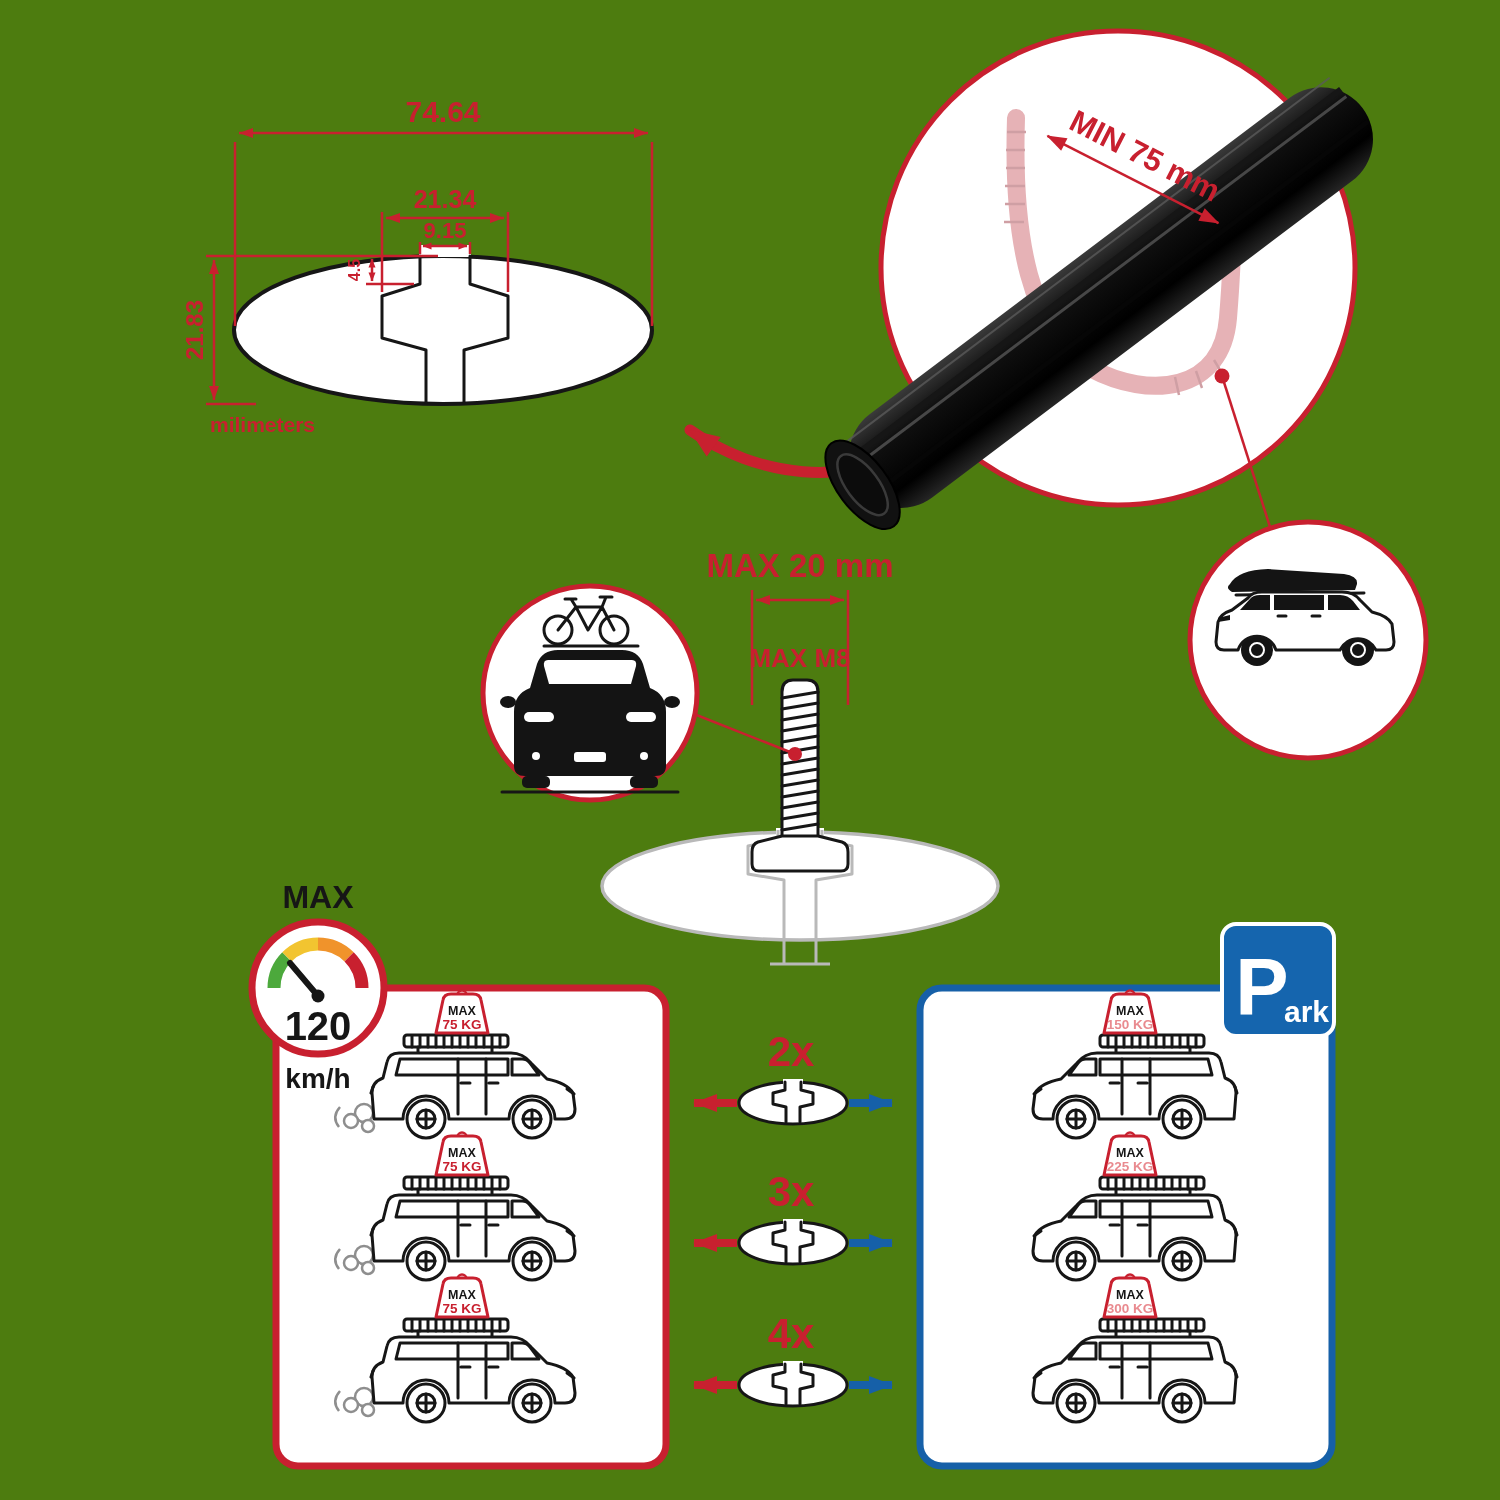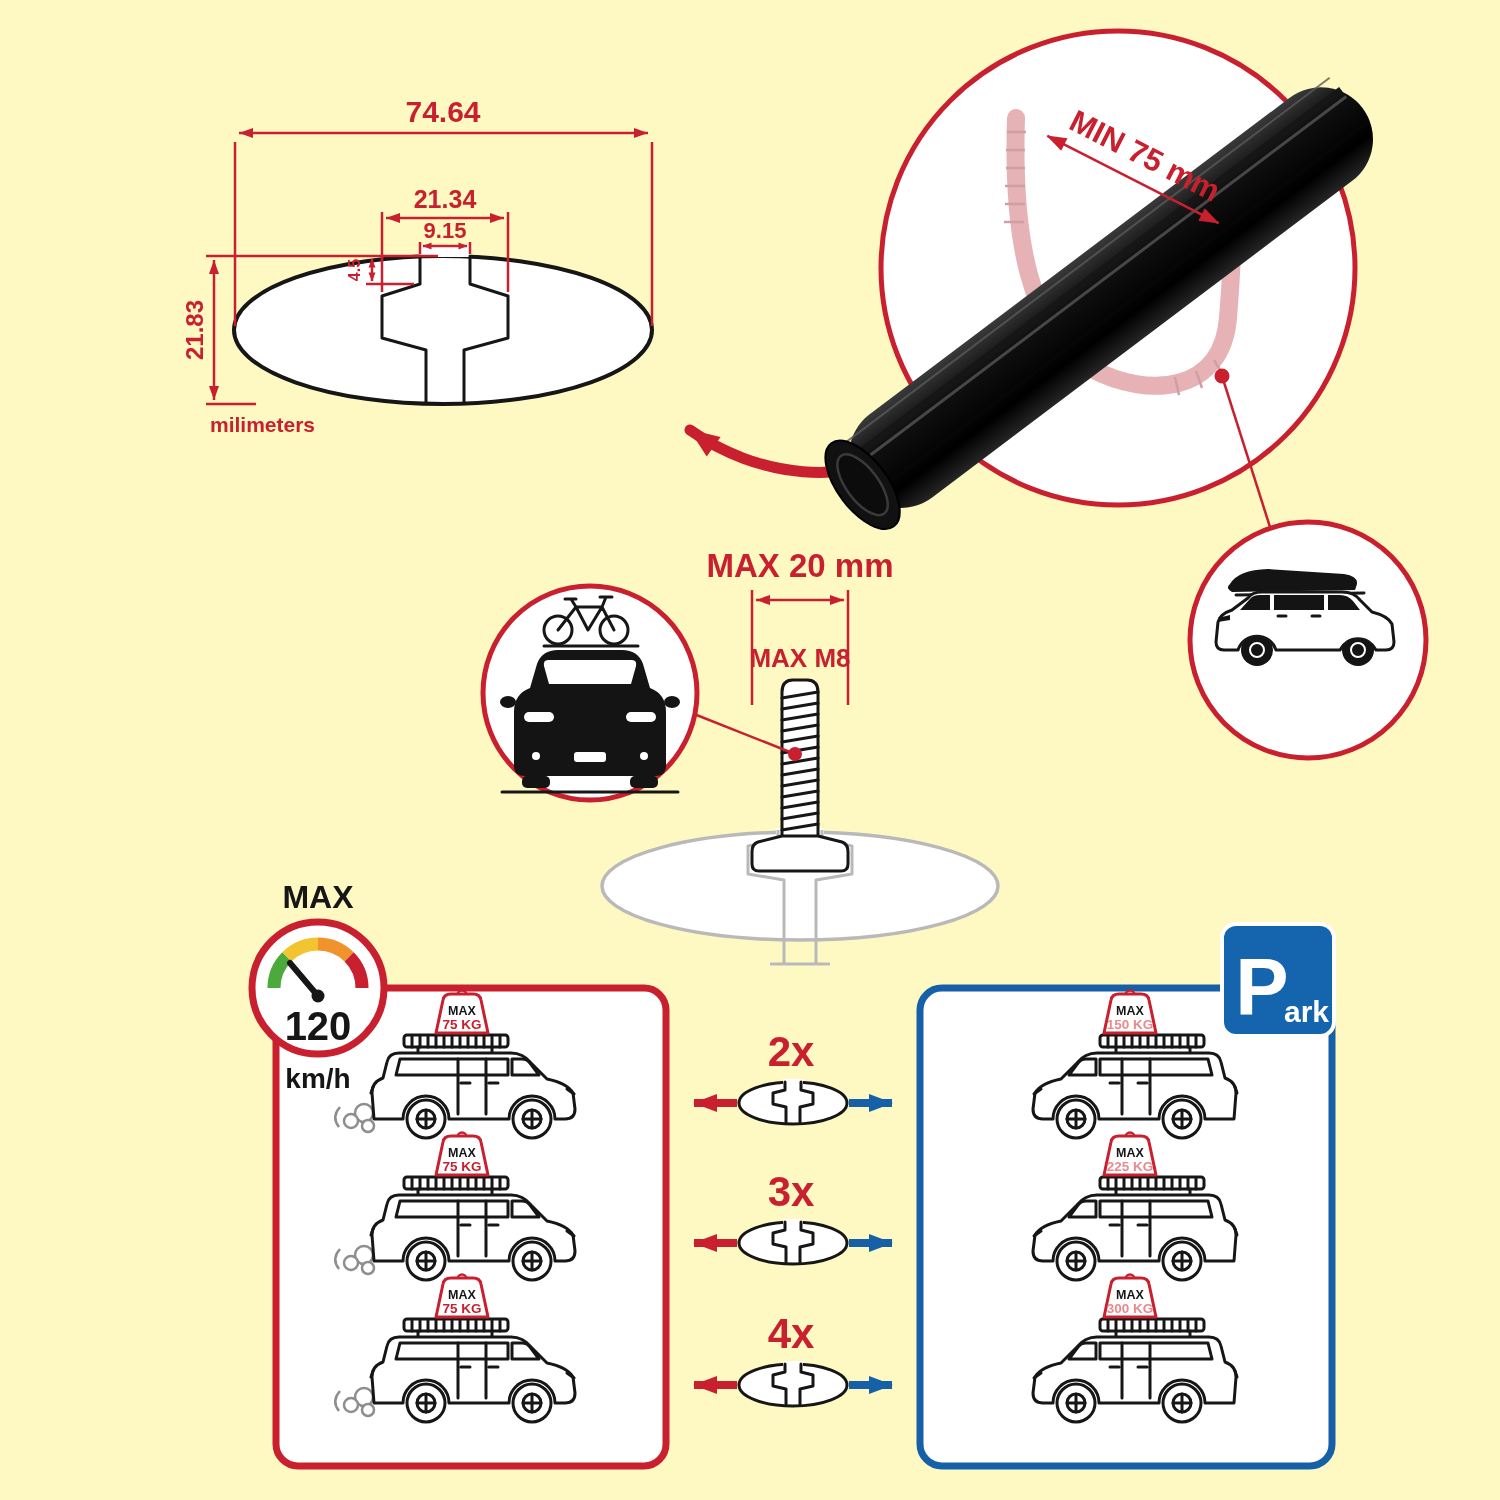--- a/index.html
+++ b/index.html
@@ -1,16 +1,16 @@
 <!DOCTYPE html>
 <html style="--red: #C8202F; --red_soft: #E98A8F; --blue: #1660A8; --sign_blue: #1565AE; --ghost_gray: #B9B9B9; --ghost_pink: #E6B2B6; --gauge_green: #4CA93C; --gauge_yellow: #F2C430; --gauge_orange: #F0932B;"><head>
 <meta charset="utf-8">
 <style>
   html,body{margin:0;padding:0;background:#fff;}
-  .canvas{width:1500px;height:1500px;position:relative;background:#fef9c3;}
+  .canvas{width:1500px;height:1500px;position:relative;background:#4d7c0f;}
   svg{display:block;}
   text{font-family:"Liberation Sans",sans-serif;}
   .tc{text-anchor:middle;}
   .rtxt{fill:var(--red);font-weight:700;}
   .ktxt{fill:#161616;font-weight:700;}
   .wtxt{fill:#ffffff;font-weight:700;}
   .softtxt{fill:var(--red_soft);font-weight:700;}
   .dim{stroke:var(--red);stroke-width:2.5;fill:none;}
   .lead{stroke:var(--red);stroke-width:2.5;fill:none;}
   .line{stroke:#161616;fill:none;stroke-width:3;stroke-linejoin:round;stroke-linecap:round;}

